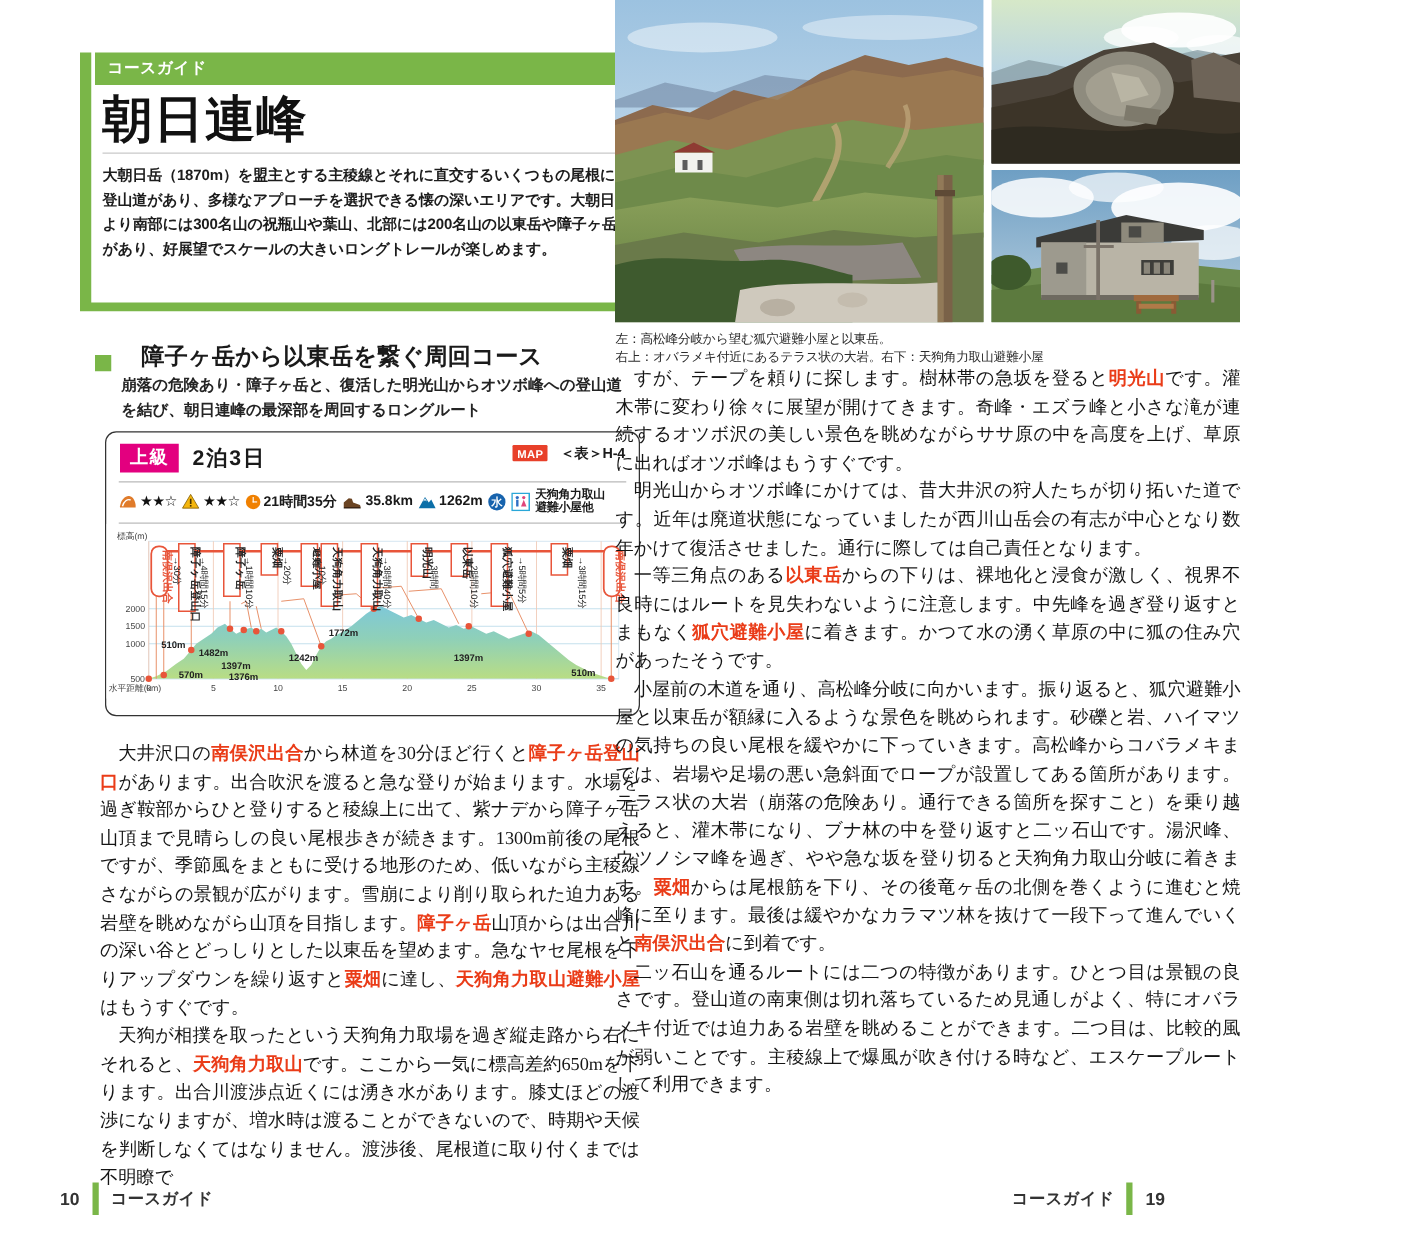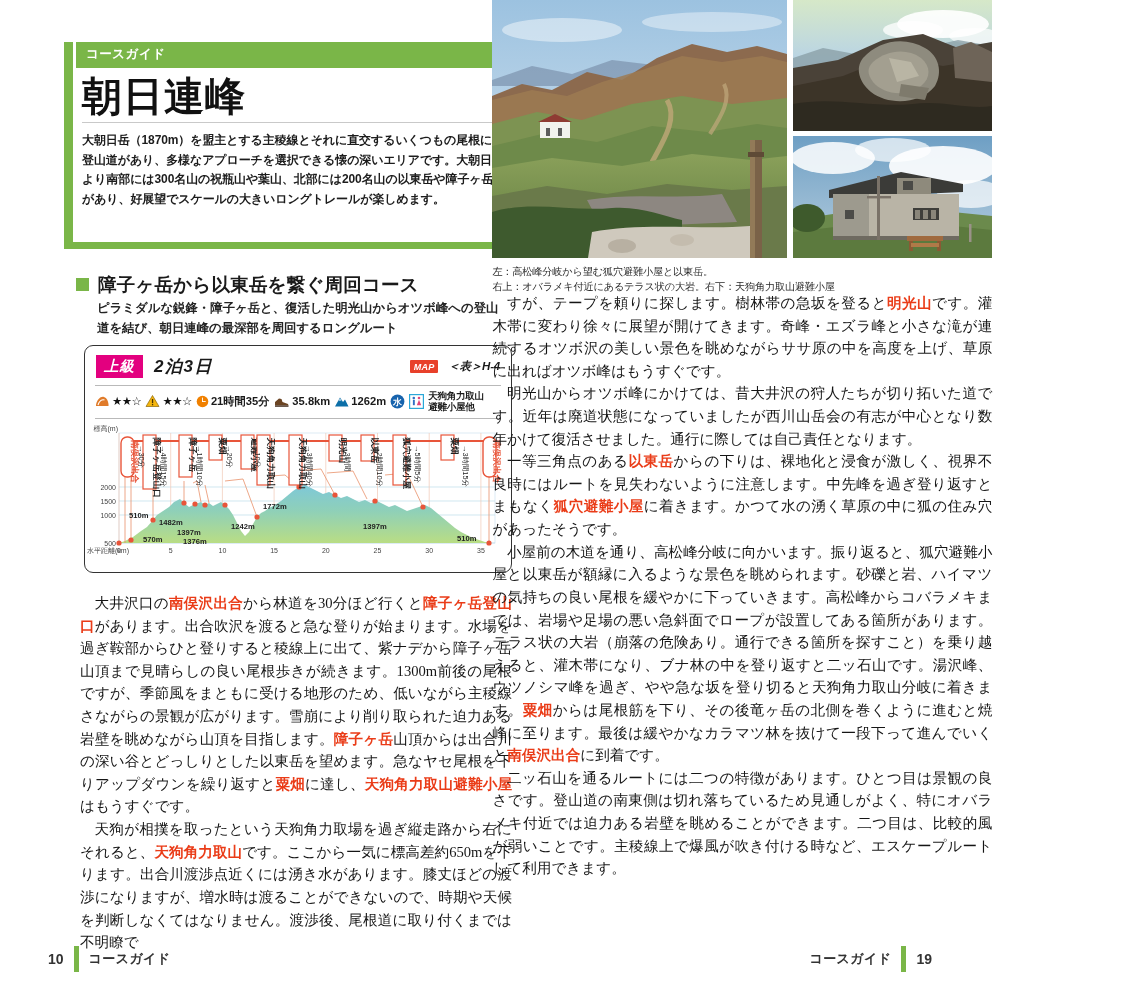--- a/index.html
+++ b/index.html
@@ -40,36 +40,36 @@
   }
   .title-rule { height: 1px; background: #c9c9c9; margin: 3px 6px 8px 6px; }
   .lede {
     font-size: 12px; font-weight: bold; line-height: 1.62;
     margin: 0 4px 0 6px; letter-spacing: -0.1px; color: #1c1c1c;
   }
 
   
   .section-head {
     position: absolute; left: 76px; top: 272px;
-    display: flex; align-items: center; gap: 9px;
+    display: flex; align-items: flex-end; gap: 24px;
   }
   .sq { width: 13px; height: 13px; background: #7ab648; flex: none; }
   .section-head-text { font-size: 18.5px; font-weight: bold; letter-spacing: 0.2px; }
   .section-sub {
     position: absolute; left: 97px; top: 298px; width: 412px;
     font-size: 12.4px; line-height: 1.62; font-weight: 600; color: #242424;
   }
 
   
   .card {
     position: absolute; left: 84px; top: 345px; width: 428px; height: 228px;
     border: 1.4px solid #333; border-radius: 9px; background: #fff;
     overflow: hidden;
   }
-  .card-top { display: flex; align-items: center; padding: 9px 11px 7px 11px; font-style: italic; }
+  .card-top { display: flex; align-items: flex-start; padding: 9px 11px 7px 11px; }
   .badge-level {
     background: #e3007f; color: #fff; font-size: 14.5px; font-weight: bold;
     padding: 2px 8px 3px 8px; letter-spacing: 1px; line-height: 1.25;
   }
   .nights { font-size: 17px; font-weight: bold; margin-left: 11px; letter-spacing: 1.5px; }
   .map-ref { margin-left: auto; display: flex; align-items: center; gap: 10px; }
   .map-badge {
     background: #e8402a; color: #fff; font-size: 9px; font-weight: bold;
     padding: 1.5px 3.5px; letter-spacing: 0.3px; border-radius: 1px;
   }
@@ -150,21 +150,21 @@
       <span class="cat-band">コースガイド</span>
       <div class="main-title">朝日連峰</div>
       <div class="title-rule"></div>
       <div class="lede">大朝日岳（1870m）を盟主とする主稜線とそれに直交するいくつもの尾根に登山道があり、多様なアプローチを選択できる懐の深いエリアです。大朝日岳より南部には300名山の祝瓶山や葉山、北部には200名山の以東岳や障子ヶ岳があり、好展望でスケールの大きいロングトレールが楽しめます。</div>
     </div>
 
     <div class="section-head">
       <span class="sq"></span>
       <span class="section-head-text">障子ヶ岳から以東岳を繋ぐ周回コース</span>
     </div>
-    <div class="section-sub">ピラミダルな鋭鋒・障子ヶ岳と、復活した明光山からオツボ峰への登山道を結び、朝日連峰の最深部を周回するロングルート</div>
+    <div class="section-sub">崩落の危険あり・障子ヶ岳と、復活した明光山からオツボ峰への登山道を結び、朝日連峰の最深部を周回するロングルート</div>
 
     <div class="card">
       <div class="card-top">
         <span class="badge-level">上級</span>
         <span class="nights">2泊3日</span>
         <span class="map-ref">
           <span class="map-badge">MAP</span>
           <span class="map-text">＜表＞H-4</span>
         </span>
       </div>

